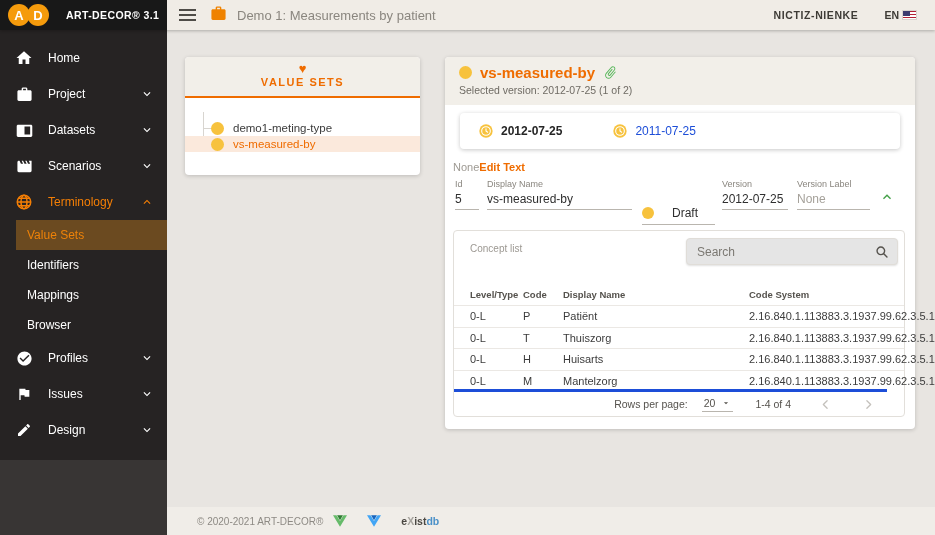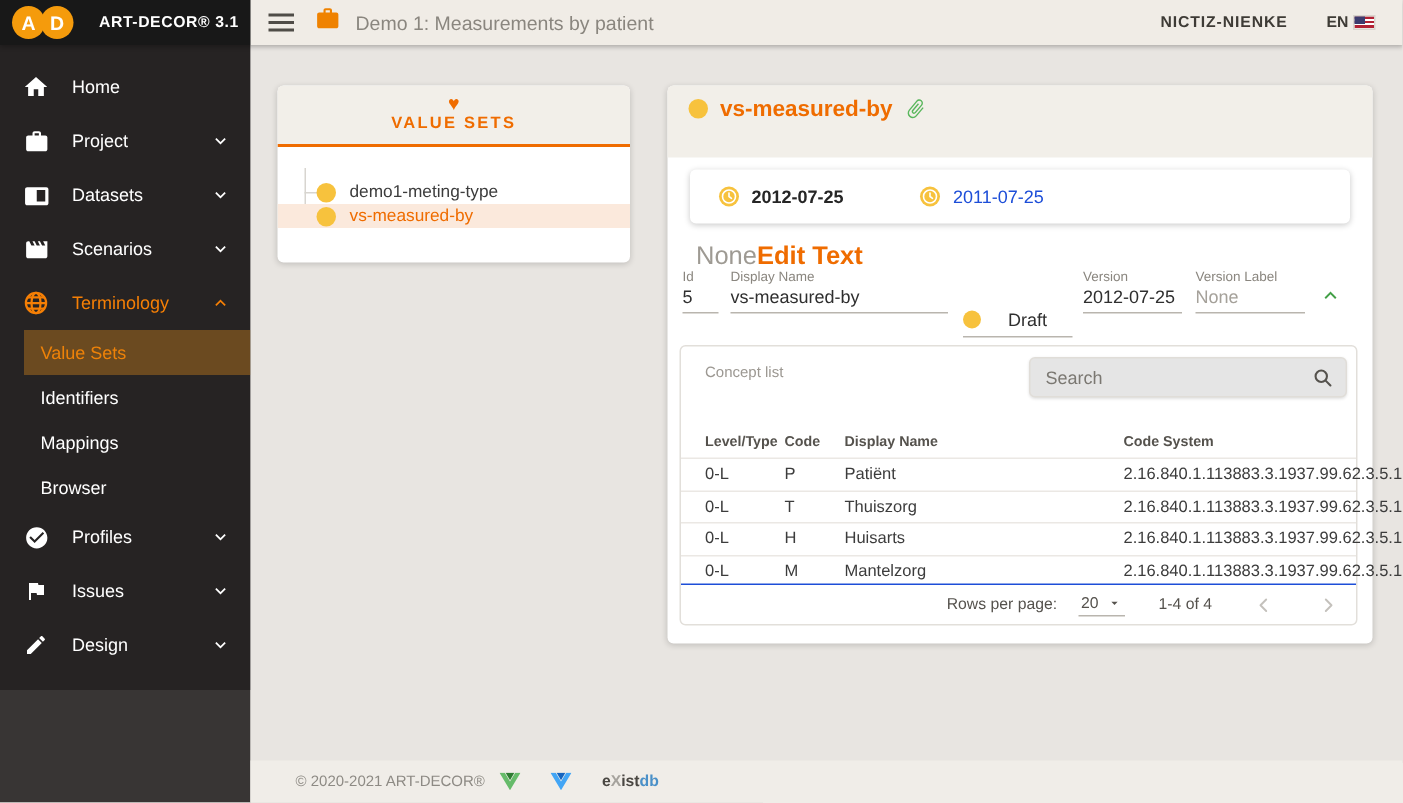--- a/index.html
+++ b/index.html
@@ -63,21 +63,21 @@
   .dt-dot { width:13px; height:13px; border-radius:50%; background:#f7c23d; }
   .dt-title { color:#ef6c00; font-size:15px; font-weight:bold; }
   .dt-sub { color:#6f6b64; font-size:10.5px; margin-top:3px; }
 
   .vbar { position:absolute; left:15px; top:56px; width:440px; height:36px; background:#fff; border-radius:4px;
           box-shadow:0 1px 4px rgba(0,0,0,.22); display:flex; align-items:center; }
   .vchip { display:flex; align-items:center; gap:7px; font-size:12px; cursor:pointer; }
   .vchip.v1 { margin-left:18px; color:#262626; font-weight:bold; }
   .vchip.v2 { margin-left:50px; color:#1d4ed8; }
 
-  .editrow { position:absolute; left:19px; top:104px; font-size:17px; }
+  .editrow { position:absolute; left:8px; top:104px; font-size:11px; }
   .none-lbl { color:#9e9a93; }
   .edittext-lbl { color:#ef6c00; font-weight:bold; cursor:pointer; }
 
   .formrow { position:absolute; left:0; top:122px; width:470px; height:34px;padding-left:24px; }
   .ffield { position:absolute; }
   .flabel { font-size:9px; color:#8a867f; display:block; }
   .fval { font-size:12px; color:#2f2f2f; border:none; border-bottom:1px solid #b9b5ae; background:transparent;
           padding:2px 0 3px 0; width:100%; font-family:"Liberation Sans",sans-serif; }
   .fval::placeholder { color:#a5a19a; }
   .f-id { left:10px; width:24px; }
@@ -96,21 +96,21 @@
   .searchbox { position:absolute; right:6px; top:7px; width:212px; height:27px; border:1px solid #e0ddd8;
                border-radius:4px; box-shadow:0 1px 2px rgba(0,0,0,.12); display:flex; align-items:center; background:#e5e5e5; }
   .searchbox input { border:none; outline:none; flex:1; font-size:12px; padding-left:10px; color:#444;
                      font-family:"Liberation Sans",sans-serif; background:transparent; }
   .searchbox input::placeholder { color:#7b7872; }
   .searchbox .mag { margin-right:8px; display:flex; }
   .grid-head, .grid-row { display:grid; grid-template-columns:53px 40px 186px auto; padding-left:16px; align-items:center; }
   .grid-head { position:absolute; top:52px; left:0; right:0; height:22px; font-size:9.5px; font-weight:bold; color:#55524d; }
   .rows { position:absolute; top:74px; left:0; right:0; }
   .grid-row { height:21.5px; border-top:1px solid #ebe8e4; font-size:11px; color:#3c3c3c; }
-  .cl-foot { position:absolute; bottom:0; left:0; right:0; height:27px; border-top:1px solid #1d4ed8;
+  .cl-foot { position:absolute; bottom:0; left:0; right:17px; height:27px; border-top:3px solid #1d4ed8;
              display:flex; align-items:center; justify-content:flex-end; font-size:10.5px; color:#55524d; }
   .rpp-lbl { margin-right:14px; }
   .rpp-sel { display:flex; align-items:center; gap:6px; border-bottom:1px solid #b9b5ae; padding:0 2px 2px 2px;
              margin-right:22px; cursor:pointer; }
   .range-lbl { margin-right:28px; }
   .pg-chev { margin-right:30px; display:flex; cursor:default; }
   .pg-chev.next { margin-right:12px; }
 
   
   .footer { position:absolute; left:0; top:477px; width:768px; height:28px; background:#f0ede8;
@@ -300,20 +300,21 @@
     <div class="dt-head">
       <div class="dt-titlerow">
         <span class="dt-dot"></span>
         <span class="dt-title">vs-measured-by</span>
         <span style="display:flex; transform:rotate(40deg);">
           <svg width="15" height="15" viewBox="0 0 24 24">
               <path fill="#59b75c" d="M16.5 6v11.5c0 2.21-1.79 4-4 4s-4-1.79-4-4V5c0-1.38 1.12-2.5 2.5-2.5s2.5 1.12 2.5 2.5v10.5c0 .55-.45 1-1 1s-1-.45-1-1V6H10v9.5c0 1.38 1.12 2.5 2.5 2.5s2.5-1.12 2.5-2.5V5c0-2.21-1.79-4-4-4S7 2.79 7 5v12.5c0 3.04 2.46 5.5 5.5 5.5s5.5-2.46 5.5-5.5V6h-1.5z"></path>
             </svg>
         </span>
       </div>
+      <div class="dt-sub">Selected version: 2012-07-25 (1 of 2)</div>
     </div>
 
     <div class="vbar">
       <div class="vchip v1">
         <svg width="16" height="16" viewBox="0 0 24 24">
           <circle cx="12" cy="12" r="10" fill="#f7c23d"></circle>
           <circle cx="12" cy="12" r="6.5" fill="none" stroke="#fff" stroke-width="1.6"></circle>
           <path d="M12 8.5V12l2.5 1.8" fill="none" stroke="#fff" stroke-width="1.6" stroke-linecap="round"></path>
           </svg>
         <span>2012-07-25</span>

